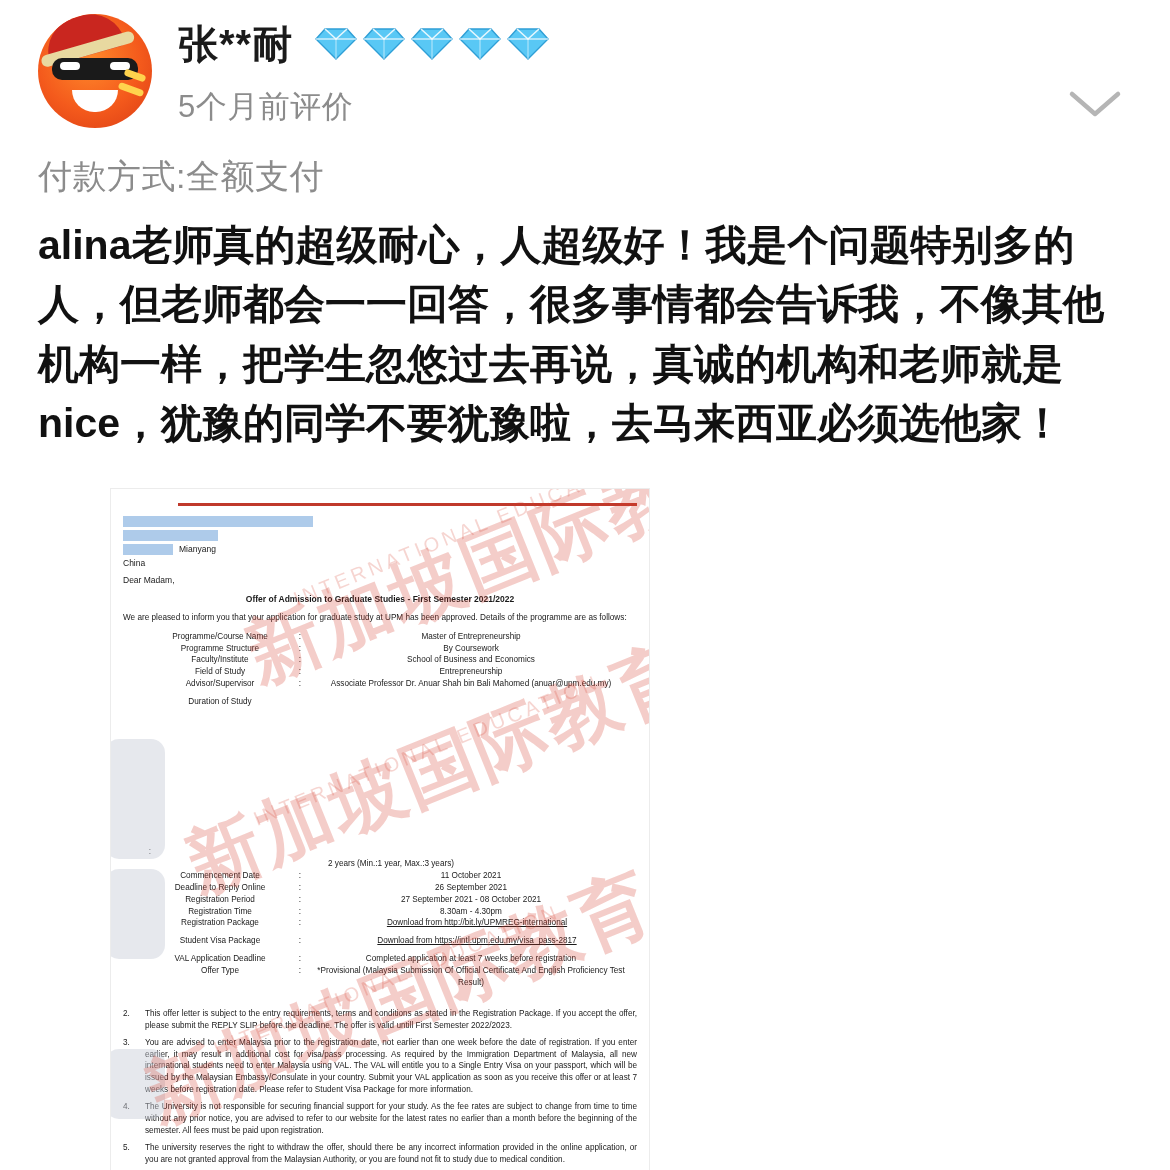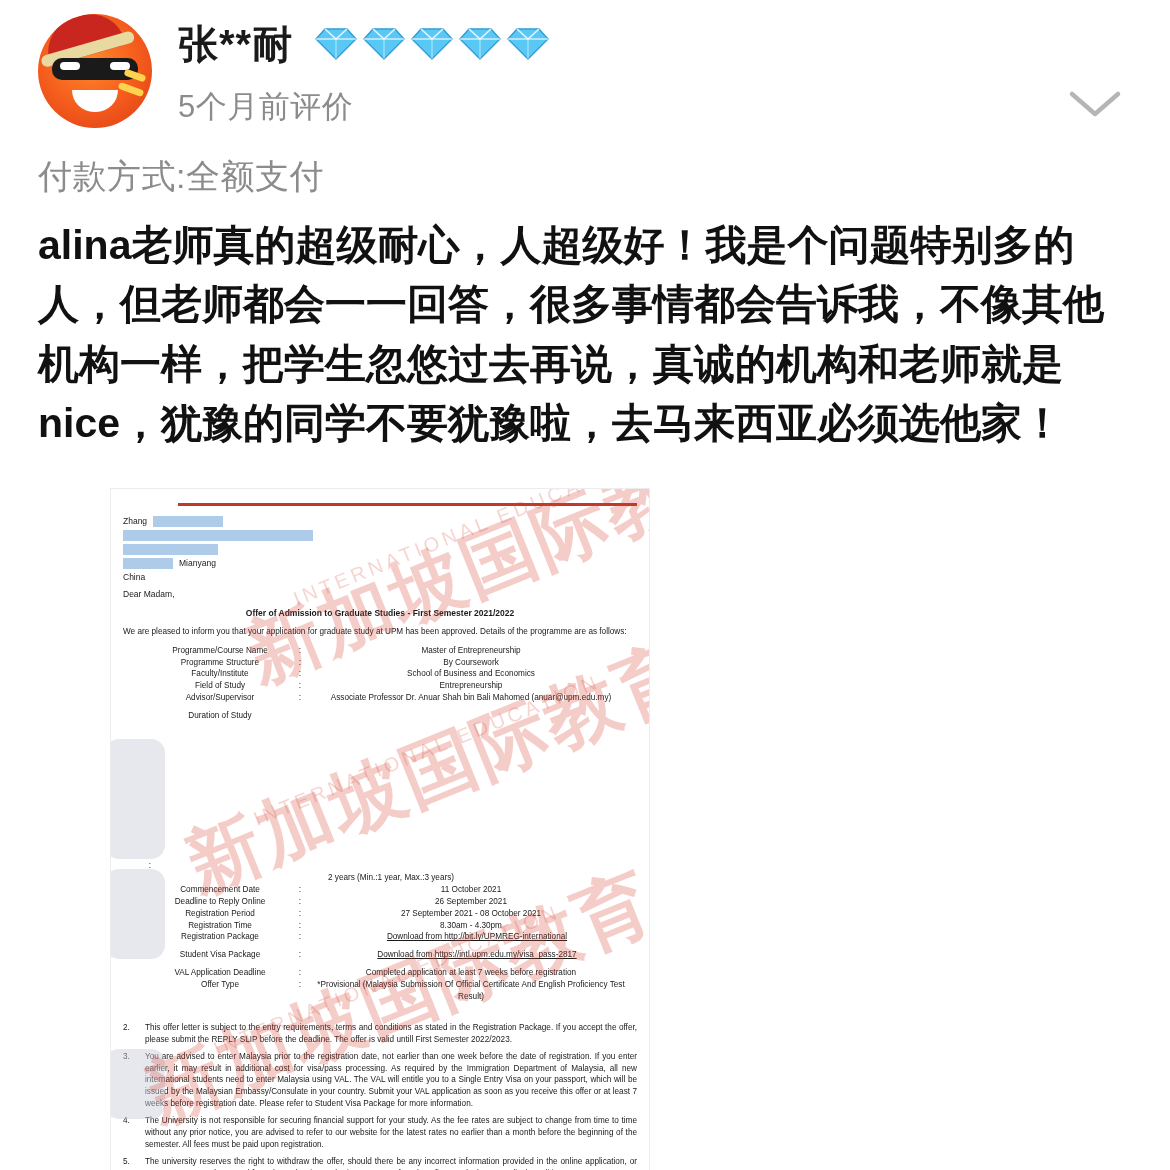--- a/index.html
+++ b/index.html
@@ -261,24 +261,20 @@
       <span class="small" style="left:170px; top:30px;">INTERNATIONAL EDUCATION</span>
       <span style="left:60px; top:230px;">新加坡国际教育</span>
       <span class="small" style="left:130px; top:250px;">INTERNATIONAL EDUCATION</span>
       <span style="left:20px; top:460px;">新加坡国际教育</span>
       <span class="small" style="left:90px; top:480px;">INTERNATIONAL EDUCATION</span>
     </div>
 
     <div class="doc-topline"></div>
 
     <div class="doc-row">
-      <span>Zhang</span>
-      <span class="redact" style="width:70px;"></span>
-    </div>
-    <div class="doc-row">
       <span class="redact" style="width:190px;margin-left:0;"></span>
     </div>
     <div class="doc-row">
       <span class="redact" style="width:95px;margin-left:0;"></span>
     </div>
     <div class="doc-row">
       <span class="redact" style="width:50px;margin-left:0;"></span>
       <span style="margin-left:6px;">Mianyang</span>
     </div>
     <div class="doc-row">

